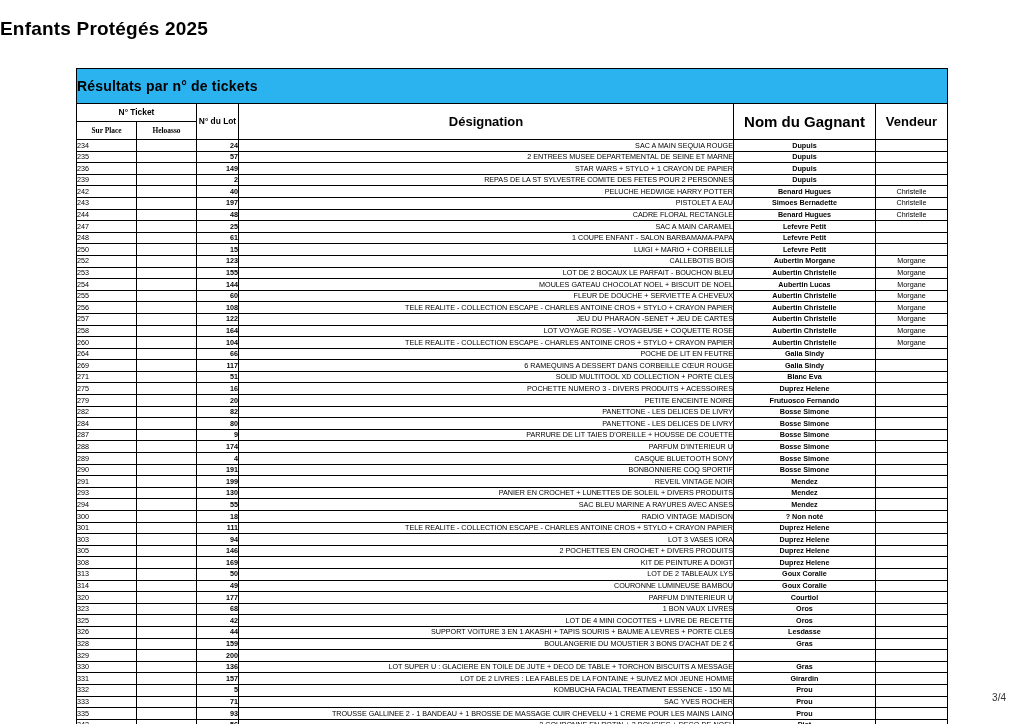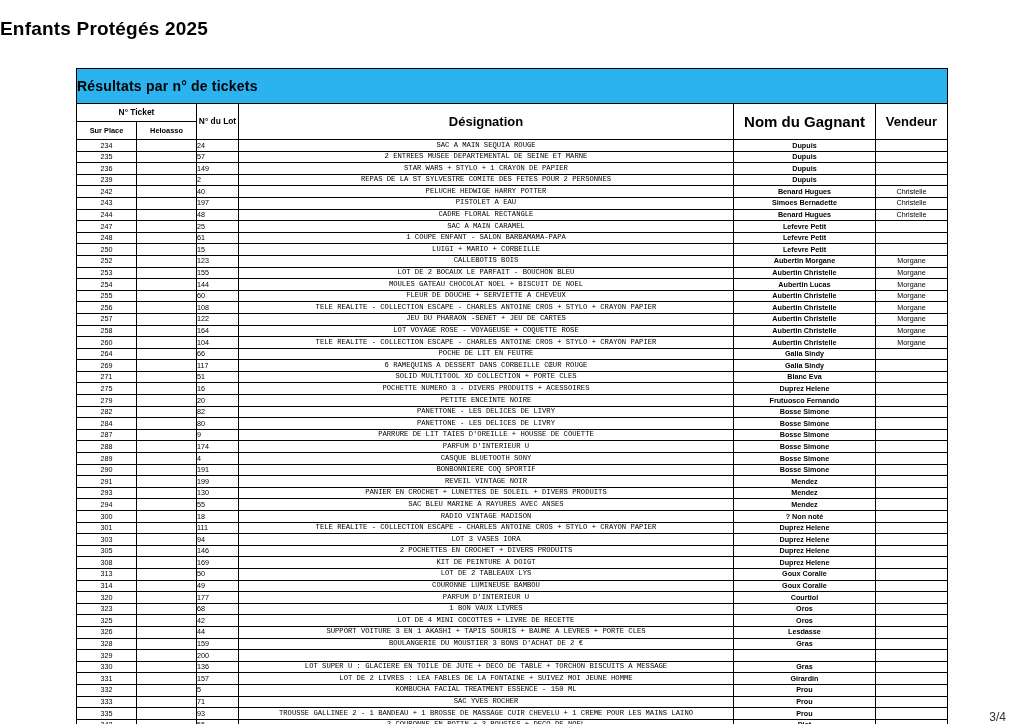--- a/index.html
+++ b/index.html
@@ -56,33 +56,33 @@
     font-weight: bold;
     font-size: 8.4px;
     background: #ffffff;
   }
   .hdr-sm {
     text-align: center;
     font-weight: bold;
     font-size: 7.4px;
   }
   .h-row1 td { height: 17px; }
-  .h-row2 td { height: 17px; }
+  .h-row2 td { height: 17px; font-family: Liberation Serif, serif; }
   tbody tr td { height: 10.6px; }
-  .c-surplace { width: 60px; text-align: center; }
+  .c-surplace { width: 60px; text-align: left; }
   .c-heloasso { width: 60px; text-align: center; }
-  .c-lot { width: 42px; text-align: left; }
-  .c-desig { text-align: center; padding-left: 3px; font-family: Liberation Mono, monospace; }
+  .c-lot { width: 42px; text-align: right; font-weight: bold; }
+  .c-desig { text-align: right; padding-left: 3px; }
   .c-gagnant { width: 142px; text-align: center; font-weight: bold; }
   .c-vendeur { width: 72px; text-align: center; }
   .page-num {
     position: absolute;
     right: 18px;
-    bottom: 0;
-    font-size: 12px;
+    bottom: 21px;
+    font-size: 10px;
     color: #333333;
   }
 </style>
 </head>
 <body>
 
 <div class="page">
 
   <div class="doc-title">Enfants Protégés 2025</div>
 

